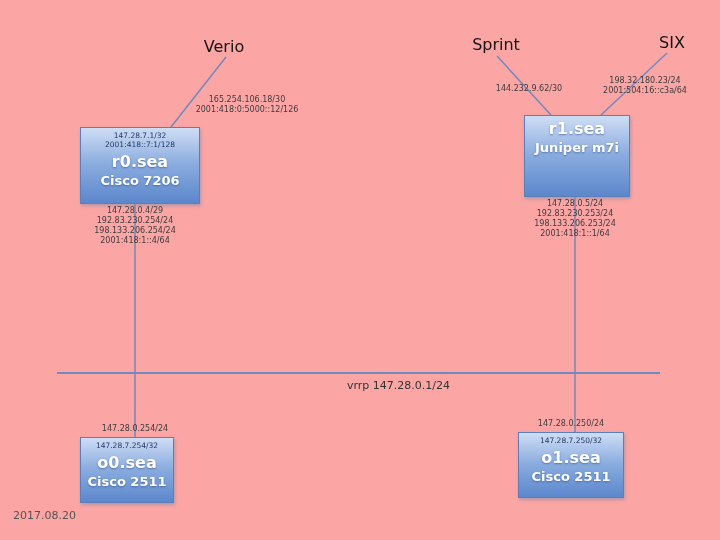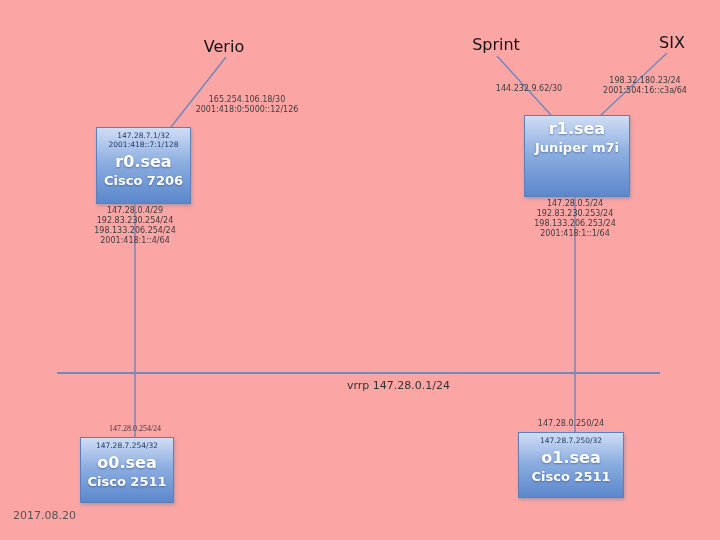--- a/index.html
+++ b/index.html
@@ -53,21 +53,21 @@
     <span class="ip-line">2001:418:0:5000::12/126</span>
   </div>
   <div class="ip-block" style="left:492px;top:84px;width:74px;">
     <span class="ip-line">144.232.9.62/30</span>
   </div>
   <div class="ip-block" style="left:592px;top:76px;width:106px;">
     <span class="ip-line">198.32.180.23/24</span>
     <span class="ip-line">2001:504:16::c3a/64</span>
   </div>
 
-  <div class="node" style="left:80px;top:127px;width:95px;height:77px;margin-left:16px;">
+  <div class="node" style="left:80px;top:127px;width:120px;height:77px;">
     <div class="loops">
       <span class="ip-line">147.28.7.1/32</span>
       <span class="ip-line">2001:418::7:1/128</span>
     </div>
     <div class="name">r0.sea</div>
     <div class="model">Cisco 7206</div>
   </div>
 
   <div class="ip-block" style="left:83px;top:206px;width:104px;">
     <span class="ip-line">147.28.0.4/29</span>
@@ -83,21 +83,21 @@
 
   <div class="ip-block" style="left:523px;top:199px;width:104px;">
     <span class="ip-line">147.28.0.5/24</span>
     <span class="ip-line">192.83.230.253/24</span>
     <span class="ip-line">198.133.206.253/24</span>
     <span class="ip-line">2001:418:1::1/64</span>
   </div>
 
   <div class="vrrp-label" style="left:270px;top:379px;width:180px;">vrrp 147.28.0.1/24</div>
 
-  <div class="ip-block" style="left:83px;top:424px;width:104px;font-family:Liberation Serif, serif;">
+  <div class="ip-block" style="left:83px;top:424px;width:104px;">
     <span class="ip-line">147.28.0.254/24</span>
   </div>
   <div class="node" style="left:80px;top:437px;width:94px;height:66px;">
     <div class="loops">
       <span class="ip-line">147.28.7.254/32</span>
     </div>
     <div class="name">o0.sea</div>
     <div class="model">Cisco 2511</div>
   </div>
 

